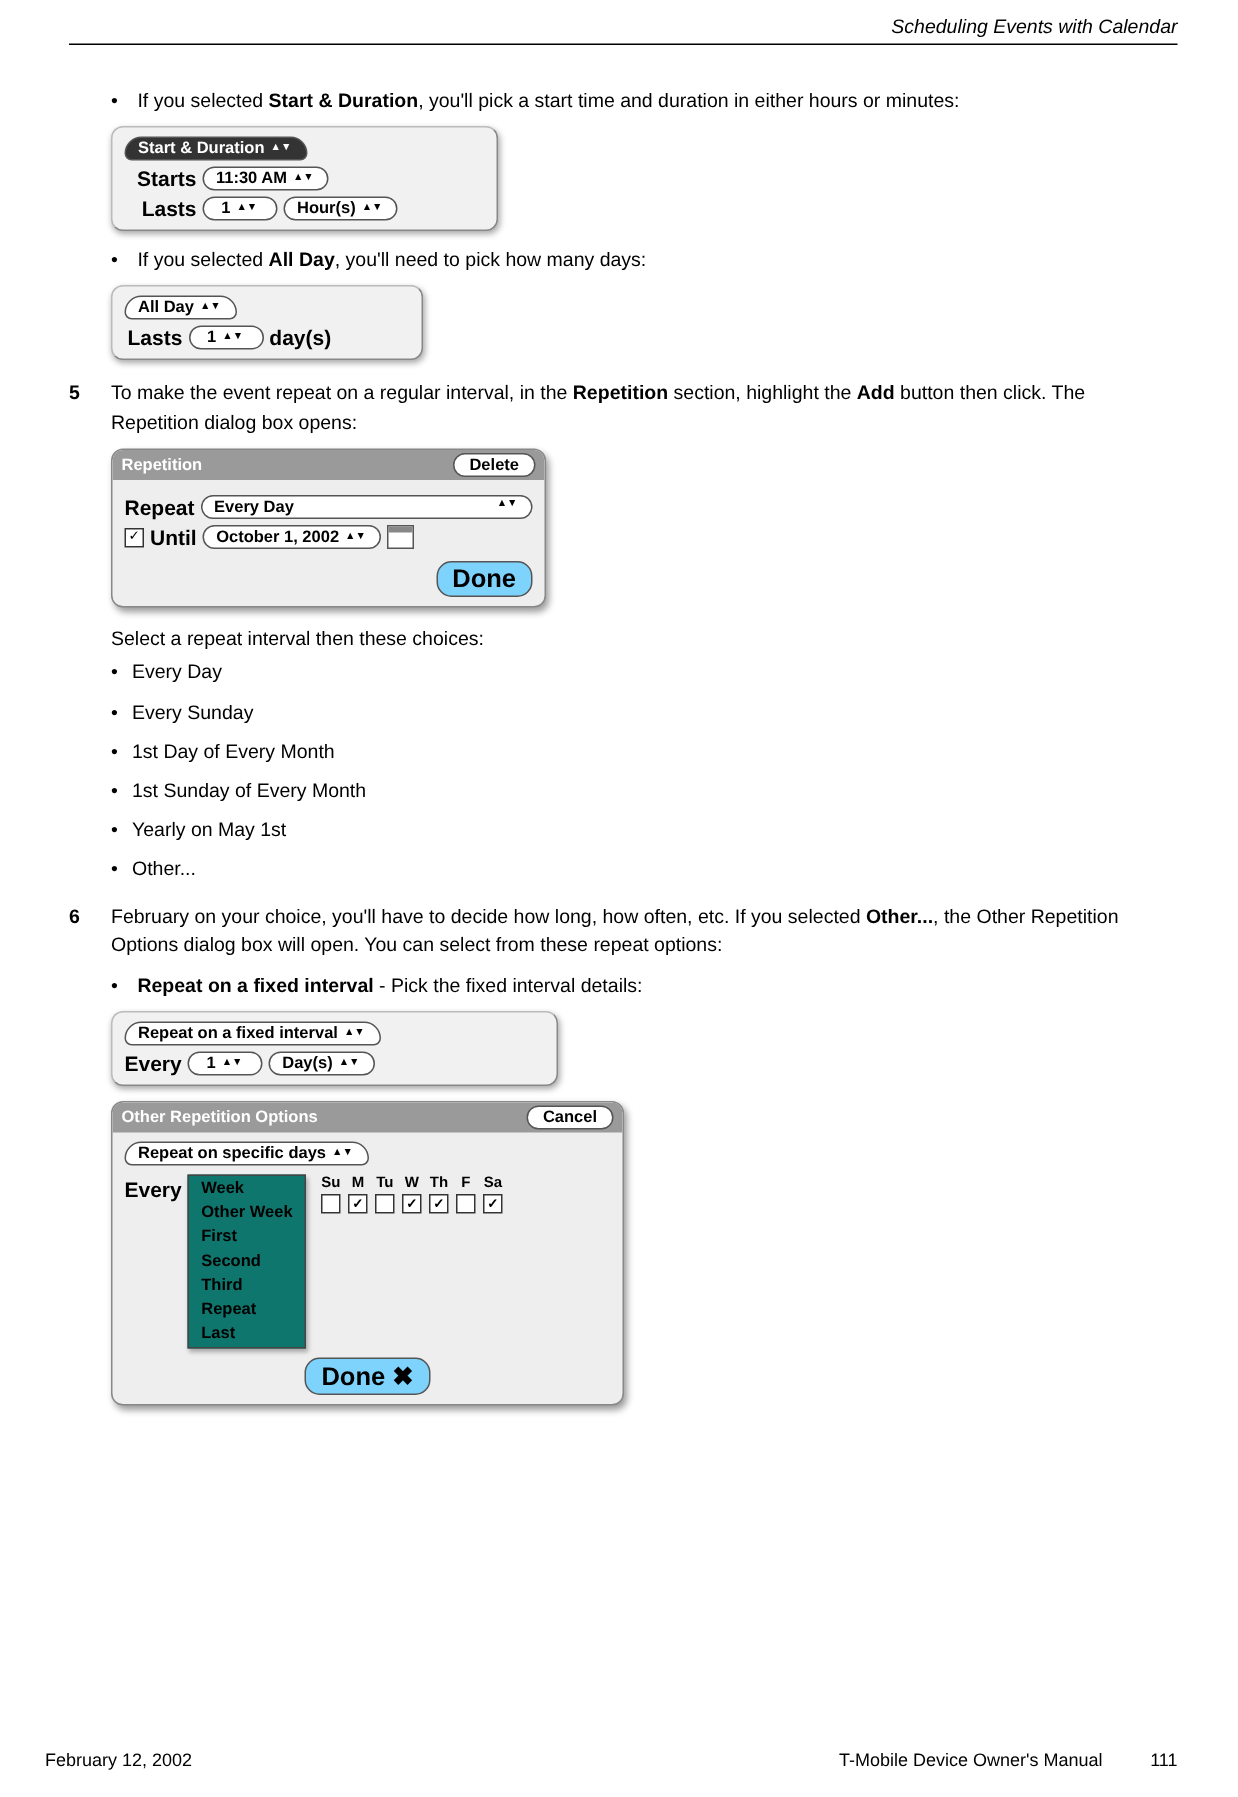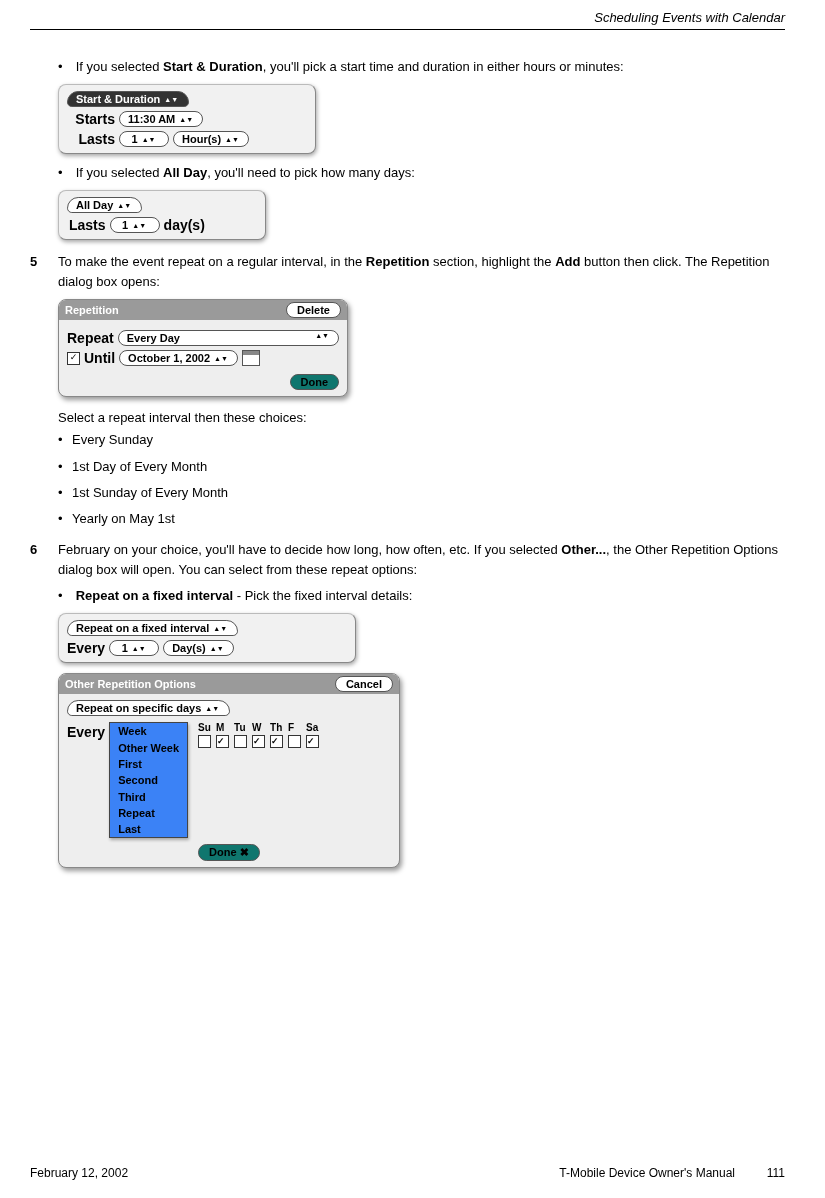--- a/index.html
+++ b/index.html
@@ -5,21 +5,21 @@
   body {
     font-family: Verdana, Geneva, sans-serif;
     font-size: 13px;
     color: #000;
     margin: 0;
     padding: 0;
     background: #fff;
     width: 825px;
   }
   .page {
-    padding: 10px 40px 40px 30px;
+    padding: 10px 40px 40px 46px;
     box-sizing: border-box;
     min-height: 1198px;
     position: relative;
   }
   .header {
     text-align: right;
     font-style: italic;
     font-size: 13px;
     padding-bottom: 4px;
     border-bottom: 1px solid #000;
@@ -98,26 +98,26 @@
     flex-direction: column;
     font-size: 7px;
     line-height: 6px;
     margin-left: 3px;
     padding:1px;
     vertical-align: middle;
   }
   .row { margin-top: 4px; display: flex; align-items: center; gap: 4px; }
   .btn {
     display: inline-block;
-    background: #0f766e;
+    background: #7dd3fc;
     border: 1px solid #555;
     border-radius: 10px;
     padding: 1px 10px;
     font-weight: bold;
-    font-size: 11px;
+    font-size: 17px;
   }
   .titlebar {
     background: #9a9a9a;
     color: #fff;
     font-family: Verdana, sans-serif;
     font-size: 11px;
     font-weight: bold;
     padding: 2px 6px;
     border-radius: 6px 6px 0 0;
     display: flex;
@@ -151,31 +151,31 @@
     background:#fff;
     position:relative;
     vertical-align: middle;
   }
   .cal-icon::before {
     content:"";
     position:absolute; top:0;left:0;right:0;height:4px;background:#888;
   }
   .dropdown-open {
     display:inline-block;
-    background:#3b82f6;
+    background:#0f766e;
     border:1px solid #444;
     font-size:11px;
     font-weight:bold;
     line-height:1.3;
     vertical-align: top;
     box-shadow: 1px 2px 3px rgba(0,0,0,0.3);
   }
   .dropdown-open div { padding:1px 8px; }
   .days { font-size:10px; display:inline-flex; gap:5px; margin-left:6px; align-items:flex-start;}
-  .days .col{ font-weight:bold;}
+  .days .col{ text-align:center; font-weight:bold;}
   .days .box{ display:block; width:11px;height:11px;border:1px solid #333;margin:2px auto 0;font-size:9px;line-height:10px;background:#fff;}
   .footer {
     position: absolute;
     bottom: 18px;
     left: 30px;
     right: 40px;
     display: flex;
     justify-content: space-between;
     font-size: 12px;
   }
@@ -254,24 +254,26 @@
           <span class="cal-icon"></span>
         </div>
         <div class="row" style="justify-content:flex-end;margin-top:8px;">
           <span class="btn">Done</span>
         </div>
       </div>
     </div>
   </div>
 
   <div class="indent" style="margin-bottom:6px;">Select a repeat interval then these choices:</div>
+  <div class="bullet-line"><span class="dot">•</span><span>Every Day</span></div>
   <div class="bullet-line"><span class="dot">•</span><span>Every Sunday</span></div>
   <div class="bullet-line"><span class="dot">•</span><span>1st Day of Every Month</span></div>
   <div class="bullet-line"><span class="dot">•</span><span>1st Sunday of Every Month</span></div>
   <div class="bullet-line"><span class="dot">•</span><span>Yearly on May 1st</span></div>
+  <div class="bullet-line"><span class="dot">•</span><span>Other...</span></div>
 
   <div class="step-row">
     <div class="step-num">6</div>
     <div class="step-body">
       <span>February on your choice, you'll have to decide how long, how often, etc. If you selected </span><b>Other...</b><span>, the Other Repetition Options dialog box will open. You can select from these repeat options:</span>
     </div>
   </div>
 
   <div class="bullet-line">
     <span class="dot">•</span>

